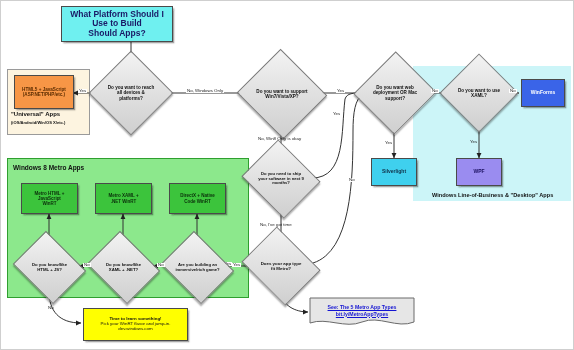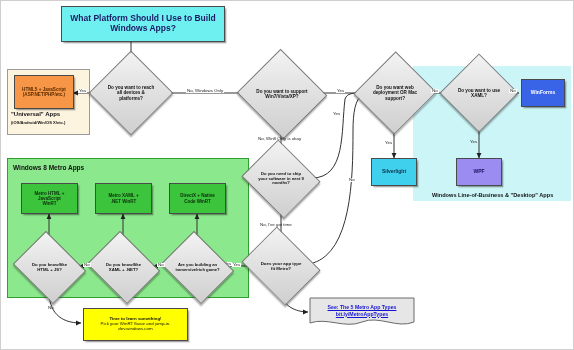--- a/index.html
+++ b/index.html
@@ -88,23 +88,23 @@
       <path d="M196,247 L196,213" marker-end="url(#ah)"></path>
 
       <path d="M169,265 L152,265" marker-end="url(#ah)"></path>
 
       <path d="M95,265 L78,265" marker-end="url(#ah)"></path>
 
       <path d="M48,290 C48,310 58,322 80,322" marker-end="url(#ah)"></path>
     </g>
   </svg>
 
-  <div class="node boxnode title-box" style="left:60px;top:5px;width:164px;height:36px;flex-direction:column;">
+  <div class="node boxnode title-box" style="left:60px;top:5px;width:112px;height:36px;flex-direction:column;">
     <span>What Platform Should I Use to Build</span>
-    <span>Windows Apps?</span>
+    <span>Should Apps?</span>
   </div>
 
   <div class="node boxnode" style="left:13px;top:74px;width:60px;height:34px;background:#f79646;flex-direction:column;font-size:4.6px;color:#5b2c00;">
     <span>HTML5 + JavaScript</span>
     <span>(ASP.NET/PHP/etc.)</span>
   </div>
 
   <div class="diamond" style="left:100px;top:62px;width:60px;height:60px;">
     <div class="dshape"></div>
     <div class="dtxt">Do you want to reach all devices &amp; platforms?</div>

